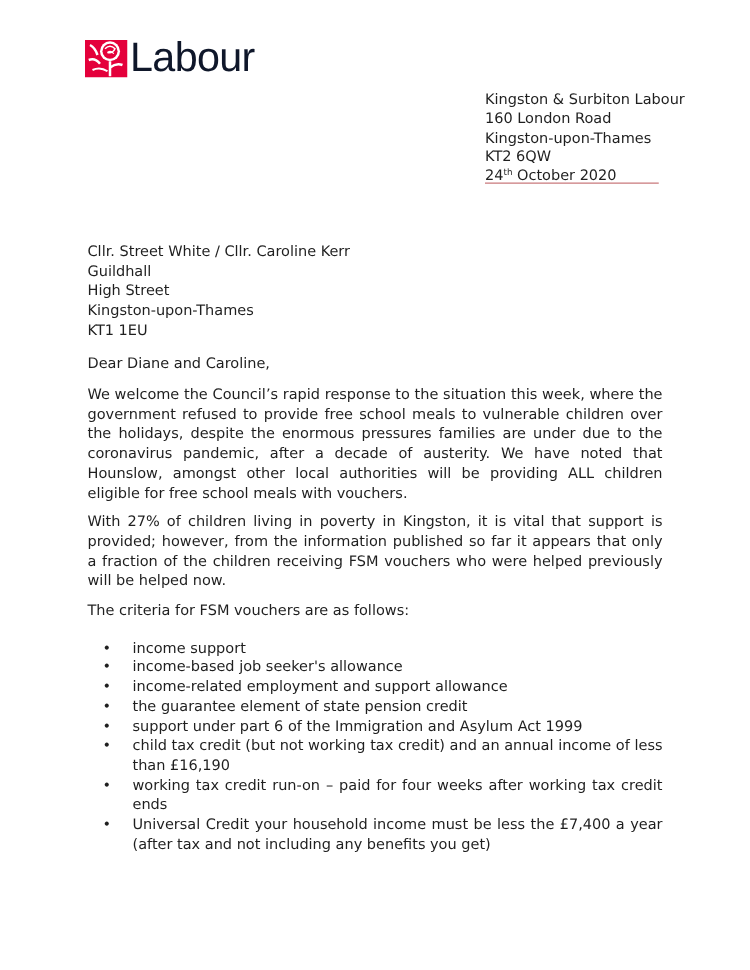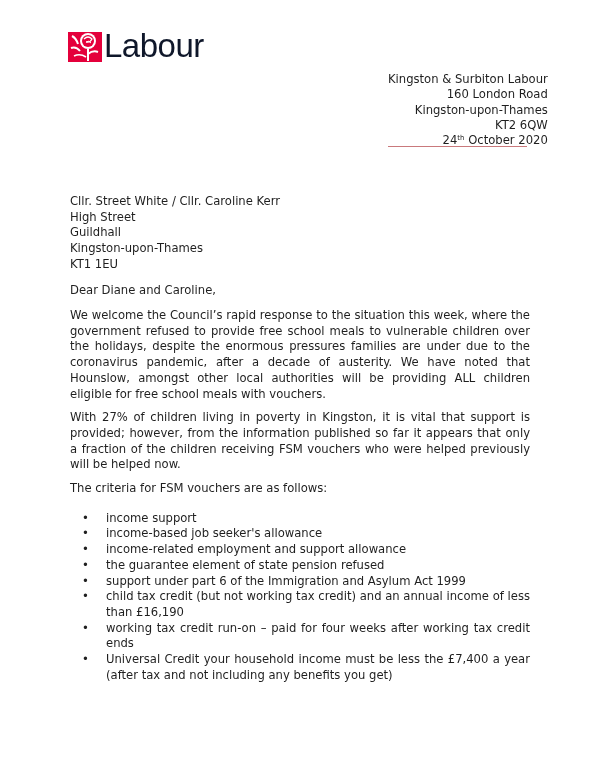--- a/index.html
+++ b/index.html
@@ -3,21 +3,21 @@
   <meta charset="utf-8">
   <style>
     html, body { margin: 0; padding: 0; background: #ffffff; }
     body { width: 600px; height: 776px; position: relative; overflow: hidden;
       font-family: "DejaVu Sans", sans-serif; color: #1f1f1f; }
     .logo { position: absolute; left: 68px; top: 30px; display: flex; align-items: center; }
     .rose { width: 34px; height: 32px; margin-right: 2px; }
     .logo-text { font-family: "Liberation Sans", sans-serif; font-size: 33px; font-weight: normal;
       color: #0f172a; letter-spacing: -0.5px; line-height: 32px; }
     .sender { position: absolute; left: 388px; top: 72px; font-size: 11.6px; line-height: 15.3px; }
-    .sender div { white-space: nowrap; text-align: right; }
+    .sender div { white-space: nowrap; }
     .sender sup { font-size: 7px; vertical-align: 4px; line-height: 0; }
     .sender-rule { position: absolute; left: 388px; top: 146px; width: 139px; height: 1px; background: #c9797c; }
     .recipient { position: absolute; left: 70px; top: 194px; font-size: 11.6px; line-height: 15.7px; }
     .salutation { position: absolute; left: 70px; top: 283px; font-size: 11.6px; }
     .body { position: absolute; left: 70px; top: 308px; width: 460px; font-size: 11.6px; line-height: 15.7px; }
     .body p { margin: 0 0 8px 0; text-align: justify; text-align-last: left; }
     .body p.intro { margin-bottom: 14px; }
     ul.criteria { margin: 0; padding: 0; list-style: none; }
     ul.criteria li { position: relative; padding-left: 36px; text-align: justify; text-align-last: left; }
     ul.criteria li .bullet { position: absolute; left: 12px; top: 0; }
@@ -45,35 +45,35 @@
   <div>Kingston &amp; Surbiton Labour</div>
   <div>160 London Road</div>
   <div>Kingston-upon-Thames</div>
   <div>KT2 6QW</div>
   <div><span>24</span><sup>th</sup><span> October 2020</span></div>
 </div>
 <div class="sender-rule"></div>
 
 <div class="recipient">
   <div>Cllr. Street White / Cllr. Caroline Kerr</div>
+  <div>Guildhall</div>
   <div>High Street</div>
-  <div>Guildhall</div>
   <div>Kingston-upon-Thames</div>
   <div>KT1 1EU</div>
 </div>
 
 <div class="salutation">Dear Diane and Caroline,</div>
 
 <div class="body">
   <p>We welcome the Council’s rapid response to the situation this week, where the government refused to provide free school meals to vulnerable children over the holidays, despite the enormous pressures families are under due to the coronavirus pandemic, after a decade of austerity. We have noted that Hounslow, amongst other local authorities will be providing ALL children eligible for free school meals with vouchers.</p>
   <p>With 27% of children living in poverty in Kingston, it is vital that support is provided; however, from the information published so far it appears that only a fraction of the children receiving FSM vouchers who were helped previously will be helped now.</p>
   <p class="intro">The criteria for FSM vouchers are as follows:</p>
   <ul class="criteria">
     <li><span class="bullet">•</span><span>income support</span></li>
     <li><span class="bullet">•</span><span>income-based job seeker's allowance</span></li>
     <li><span class="bullet">•</span><span>income-related employment and support allowance</span></li>
-    <li><span class="bullet">•</span><span>the guarantee element of state pension refused</span></li>
+    <li><span class="bullet">•</span><span>the guarantee element of state pension credit</span></li>
     <li><span class="bullet">•</span><span>support under part 6 of the Immigration and Asylum Act 1999</span></li>
     <li><span class="bullet">•</span><span>child tax credit (but not working tax credit) and an annual income of less than £16,190</span></li>
     <li><span class="bullet">•</span><span>working tax credit run-on – paid for four weeks after working tax credit ends</span></li>
     <li><span class="bullet">•</span><span>Universal Credit your household income must be less the £7,400 a year (after tax and not including any benefits you get)</span></li>
   </ul>
 </div>
 
 </body></html>

